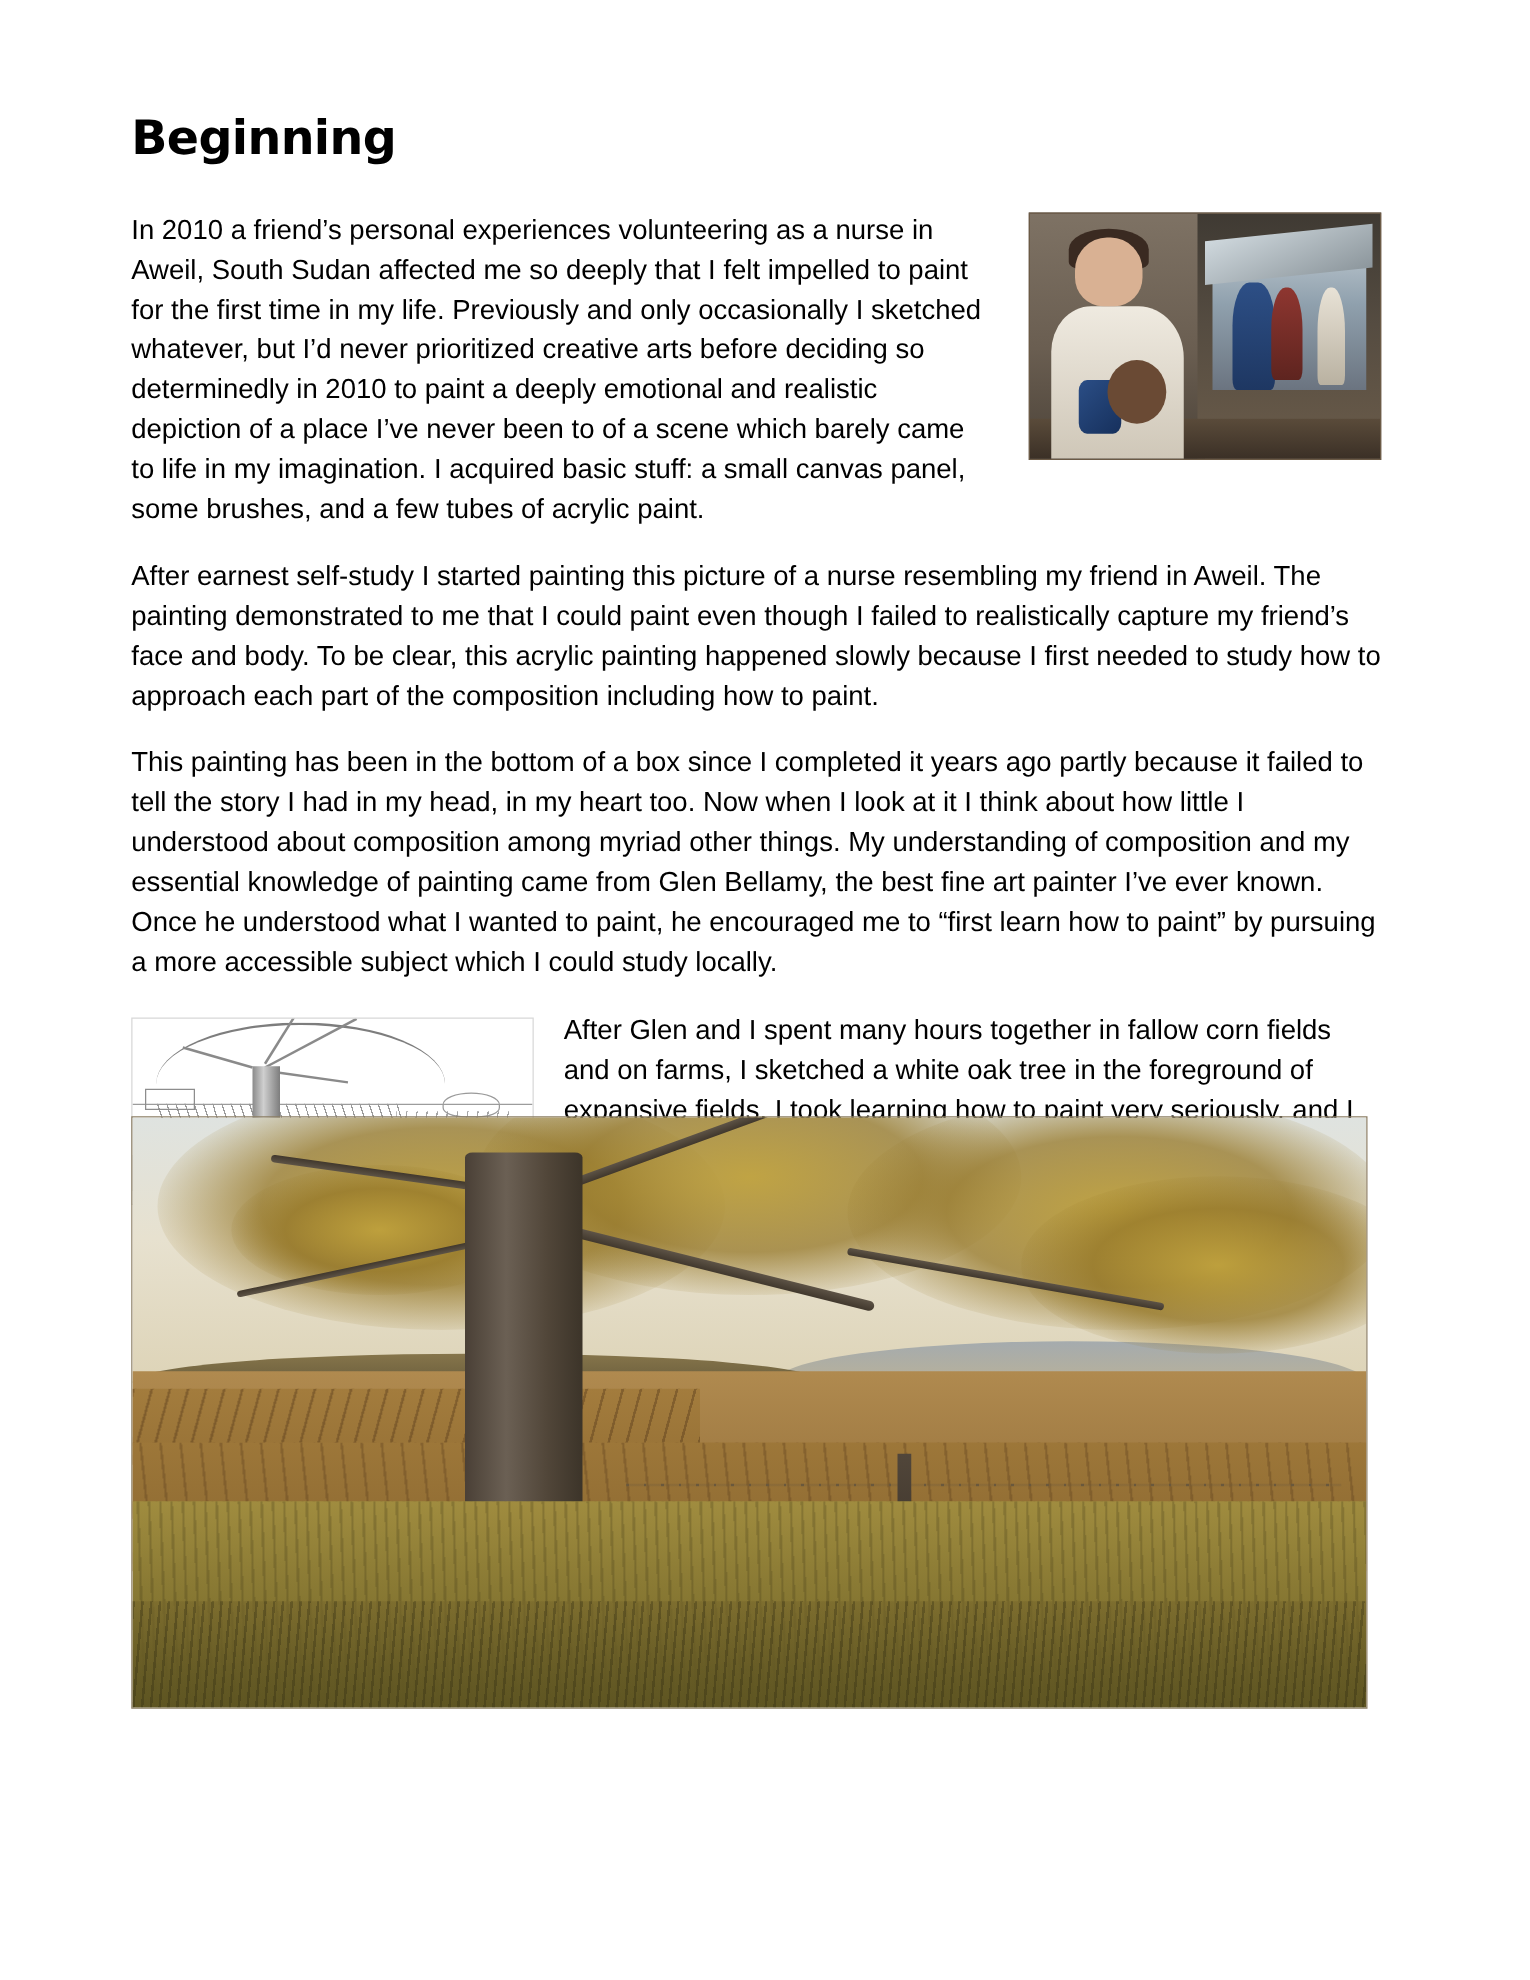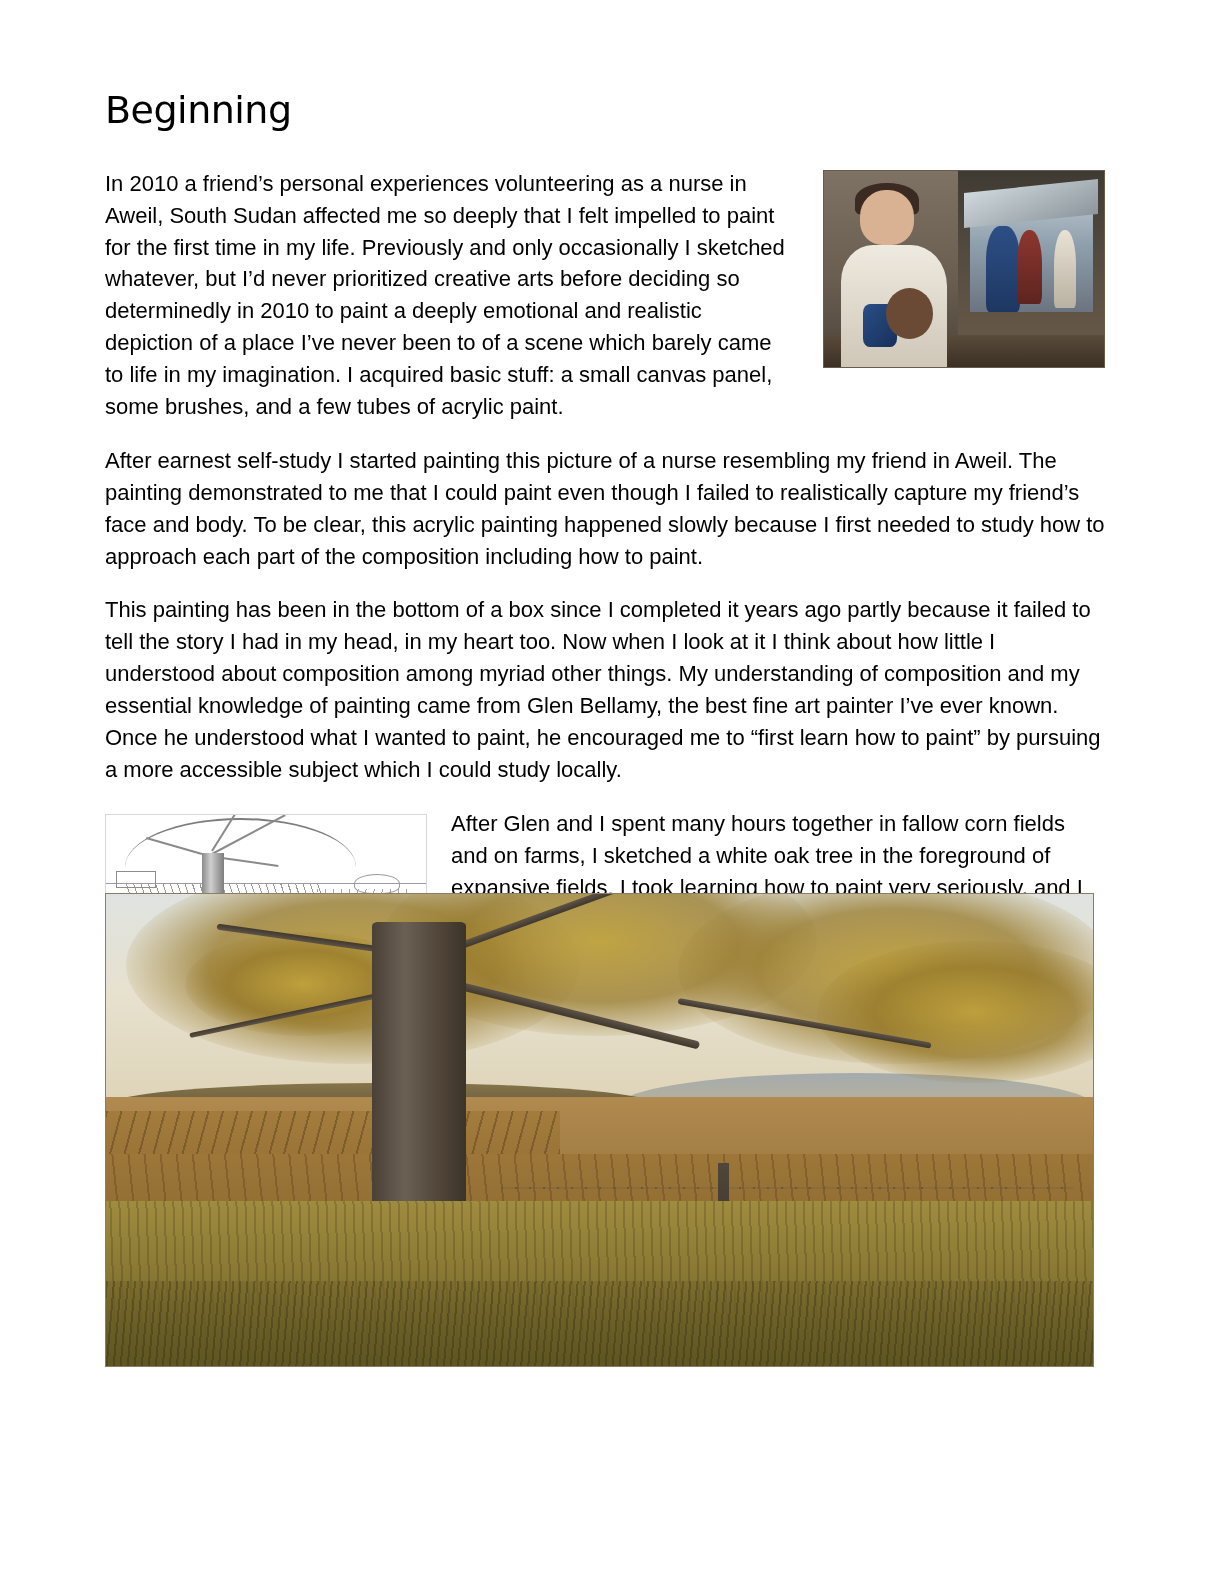--- a/index.html
+++ b/index.html
@@ -23,21 +23,21 @@
     background: #fff;
   }
   .content {
     position: absolute;
     left: 105px;
     top: 90px;
     width: 1000px;
   }
   h1.title {
     font-family: "DejaVu Sans", sans-serif;
-    font-weight: normal;
+    font-weight: bold;
     font-size: 38px;
     letter-spacing: -0.5px;
     margin: 0 0 36px 0;
     line-height: 1.1;
   }
   p {
     margin: 0 0 22px 0;
     font-size: 22px;
     line-height: 1.45;
     text-align: left;

